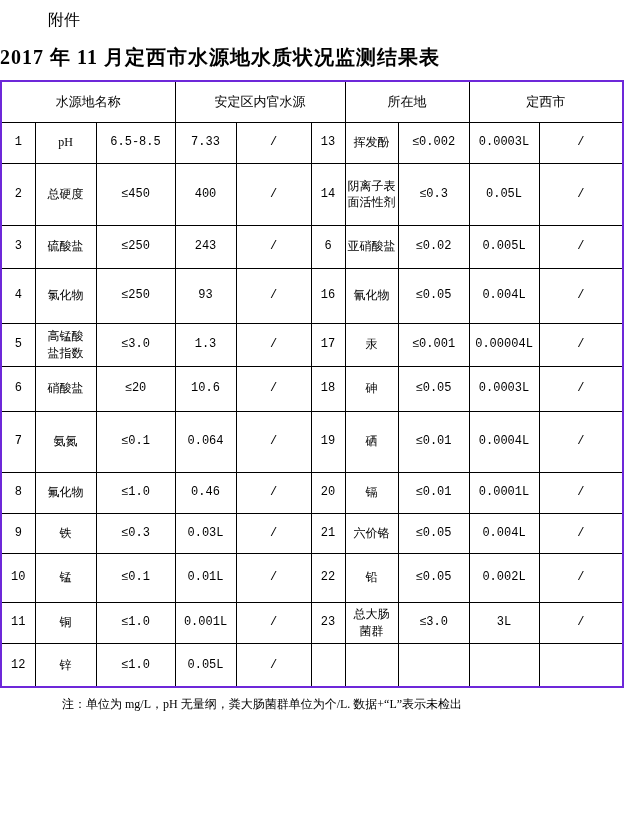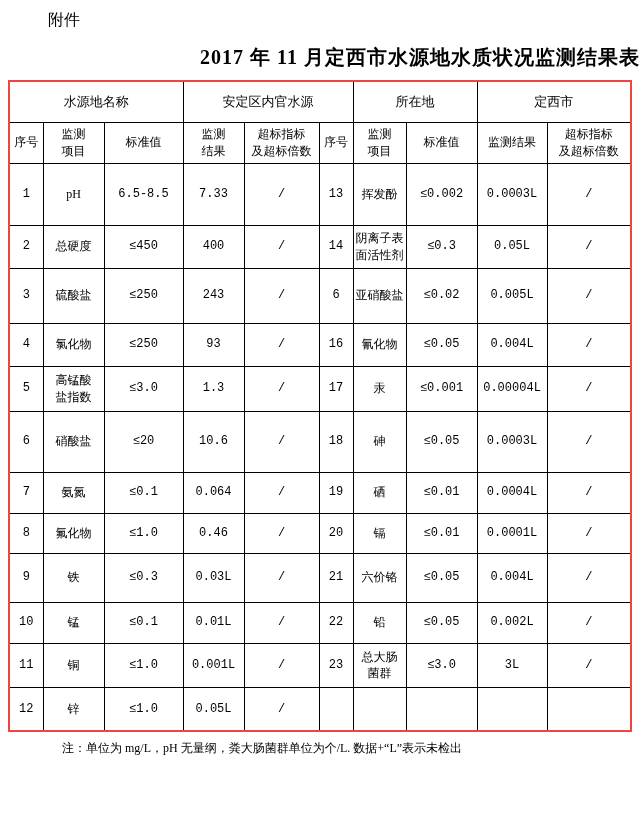--- a/index.html
+++ b/index.html
@@ -2,24 +2,24 @@
 <html><head>
 <meta charset="utf-8">
 <style>
   html,body{margin:0;padding:0;}
   body{
     width:640px;height:823px;background:#ffffff;color:#000;
     font-family:"Liberation Serif","DejaVu Serif",serif;
     position:relative;overflow:hidden;
   }
   .attach{margin:10px 0 0 48px;font-size:16px;}
-  .title{margin:13px 0 9px 0;text-align:right;font-size:20px;font-weight:bold;letter-spacing:1px;}
+  .title{margin:13px 0 9px 0;text-align:left;font-size:20px;font-weight:bold;letter-spacing:1px;}
   table.wq{
-    border-collapse:collapse;table-layout:fixed;width:622px;margin-left:8px;
-    border:2px solid #ef4444;
+    border-collapse:collapse;table-layout:fixed;width:622px;
+    border:2px solid #6d28d9;
   }
   table.wq td{
     border:1px solid #000;text-align:center;vertical-align:middle;
     font-size:12px;line-height:1.35;padding:0 1px;white-space:pre-line;
     overflow:hidden;
   }
   tr.info td{font-size:13px;}
   .mono{font-family:"Liberation Mono","DejaVu Sans Mono",monospace;font-size:12px;}
   
   table.wq tr:nth-child(1){height:41px;}
@@ -59,37 +59,20 @@
       <col style="width:84px">
   </colgroup>
   <tbody>
       <tr class="info">
     <td colspan="3">水源地名称</td>
     <td colspan="3">安定区内官水源</td>
     <td colspan="2">所在地</td>
     <td colspan="2">定西市</td>
   </tr>
   <tr>
-    <td>序号</td>
-    <td>监测
-项目</td>
-    <td>标准值</td>
-    <td>监测
-结果</td>
-    <td>超标指标
-及超标倍数</td>
-    <td>序号</td>
-    <td>监测
-项目</td>
-    <td>标准值</td>
-    <td>监测结果</td>
-    <td>超标指标
-及超标倍数</td>
-  </tr>
-  <tr>
     <td class="mono">1</td>
     <td>pH</td>
     <td class="mono">6.5-8.5</td>
     <td class="mono">7.33</td>
     <td class="mono">/</td>
     <td class="mono">13</td>
     <td>挥发酚</td>
     <td class="mono">≤0.002</td>
     <td class="mono">0.0003L</td>
     <td class="mono">/</td>

